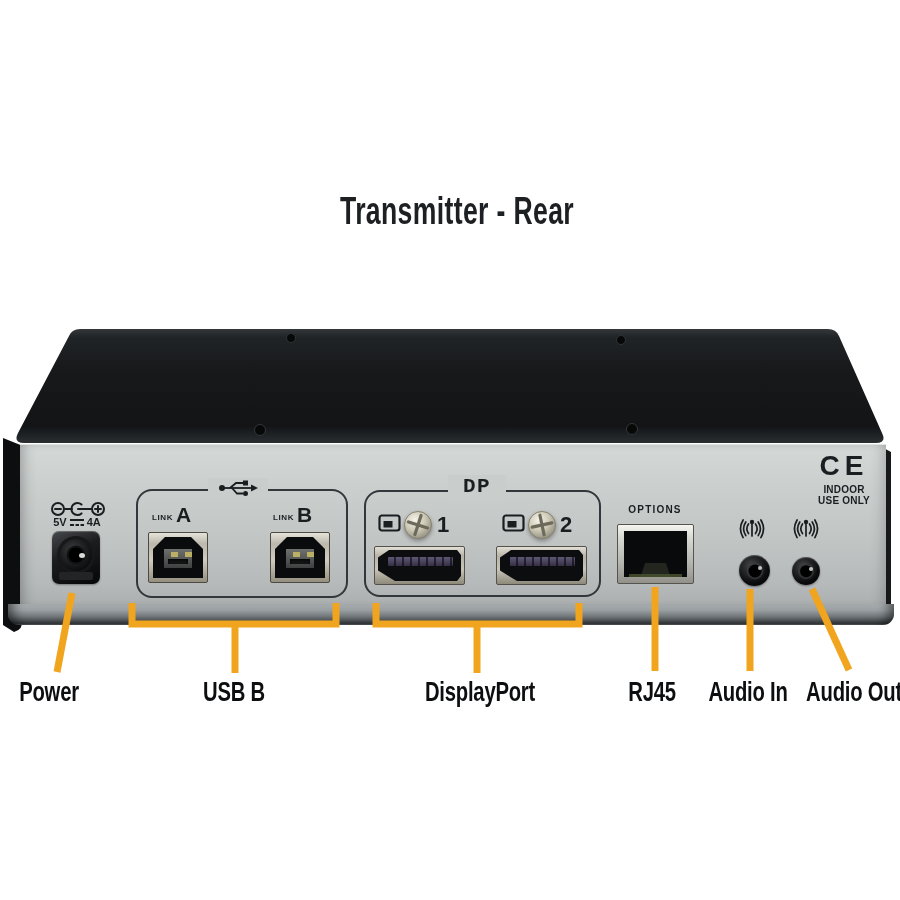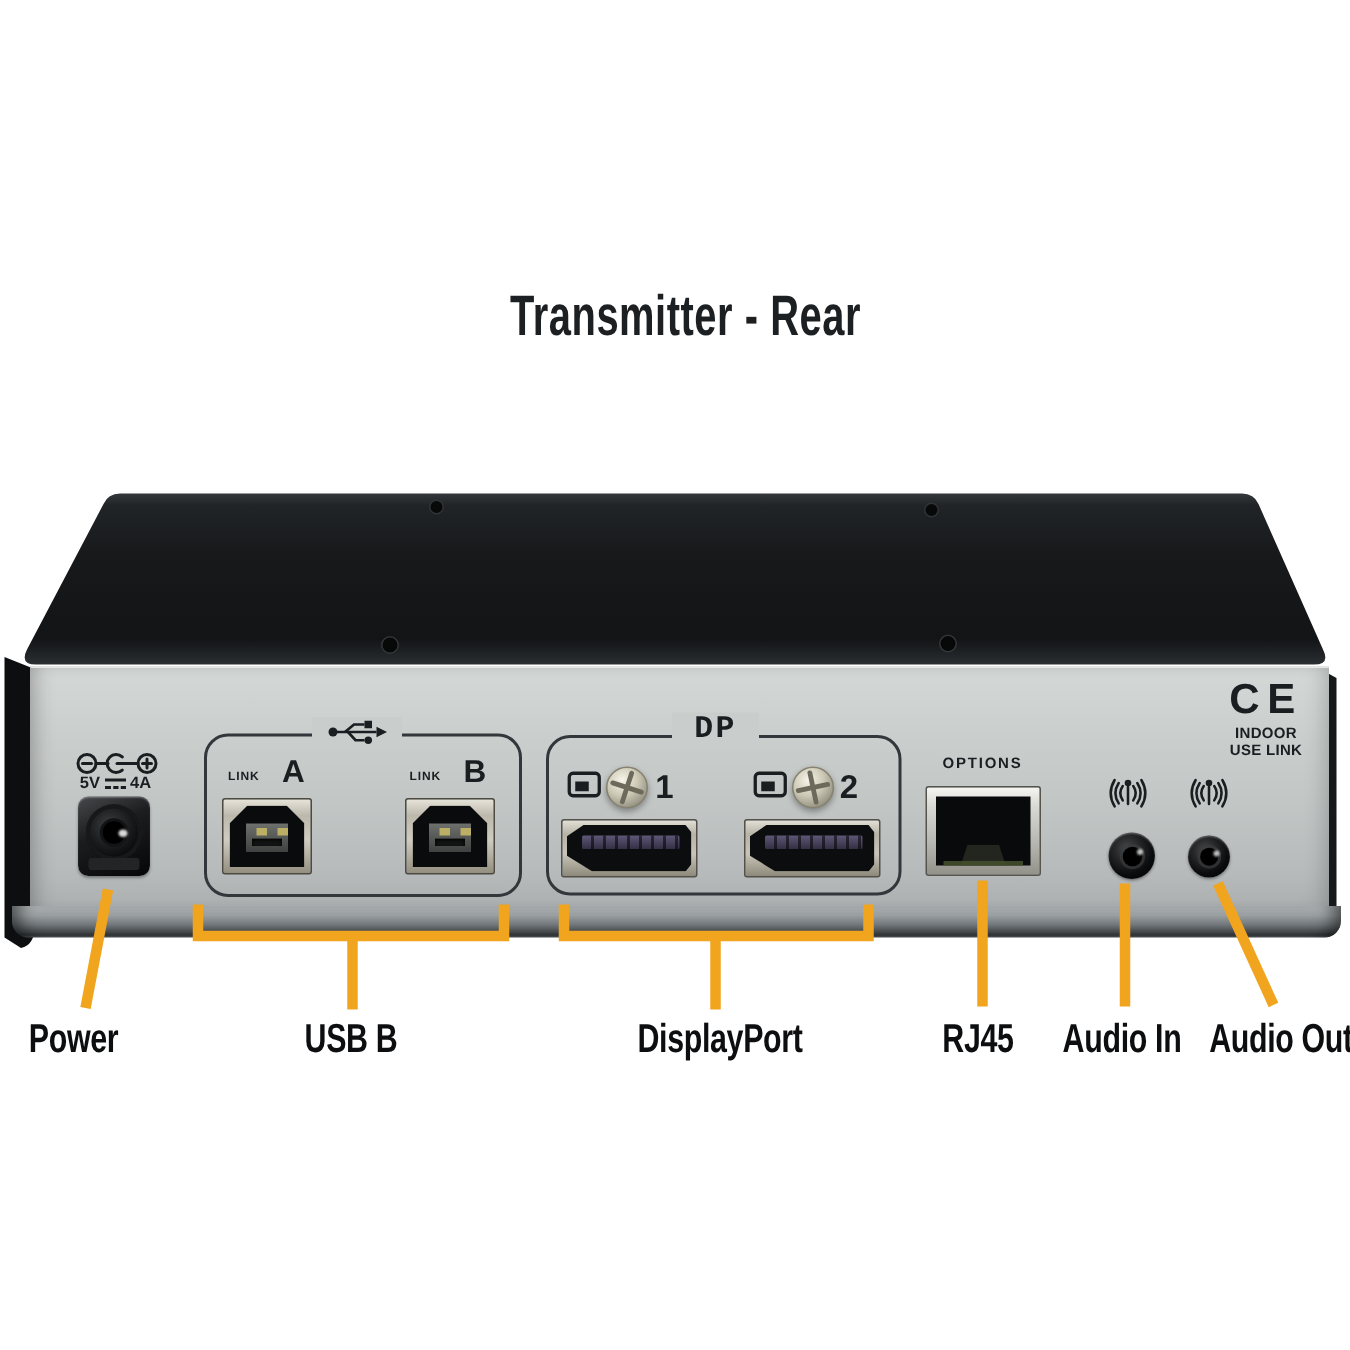--- a/index.html
+++ b/index.html
@@ -25,21 +25,21 @@
   .group-box{position:absolute;border:2px solid #33373b;border-radius:16px;}
   .box-usb{left:136px;top:489px;width:208px;height:105px;}
   .box-dp{left:364px;top:490px;width:233px;height:103px;}
   .patch{position:absolute;background:var(--panel,#c9cdcc);display:flex;align-items:center;justify-content:center;font-family:Liberation Mono, monospace;}
   .usb-icon-patch{left:208px;top:478px;width:60px;height:20px;}
   .dp-label{left:448px;top:475px;width:58px;height:24px;text-align:center;
             font-size:21px;font-weight:700;letter-spacing:1.5px;line-height:24px;}
 
   
   .etext{position:absolute;font-weight:700;color:#1b1e21;}
-  .link-label{display:flex;align-items:flex-end;gap:15px;}
+  .link-label{display:flex;align-items:flex-end;gap:3px;}
   .link-word{font-size:8px;letter-spacing:.6px;font-weight:700;margin-bottom:2px;}
   .link-letter{font-size:21px;font-weight:700;line-height:18px;}
   .options-label{left:614px;top:504px;width:82px;text-align:center;font-size:10px;letter-spacing:1.2px;}
   .dp-num{font-size:22px;width:16px;text-align:center;}
   .ce-mark{left:816px;top:450px;width:56px;text-align:center;font-size:28px;font-weight:600;letter-spacing:5px;}
   .indoor{left:808px;top:485px;width:72px;text-align:center;font-size:10px;line-height:10.5px;letter-spacing:.2px;}
   .dc-row{left:46px;top:516px;width:62px;display:flex;align-items:center;justify-content:center;gap:2px;
           font-size:11px;font-weight:700;}
 
   
@@ -297,21 +297,21 @@
     <div class="jspec"></div>
   </div>
   <div class="jack jack-out">
     <div class="jhole"></div>
     <div class="jspec"></div>
   </div>
 
   <div class="etext ce-mark">CE</div>
   <div class="etext indoor">
     <div>INDOOR</div>
-    <div>USE LINK</div>
+    <div>USE ONLY</div>
   </div>
 
   <svg class="callouts" width="900" height="900" viewBox="0 0 900 900">
     <path class="co" d="M72 593 L57 672"></path>
     <path class="co" d="M132 603 L132 624 L336 624 L336 603"></path>
     <path class="co" d="M235 624 L235 673"></path>
     <path class="co" d="M376 603 L376 624 L579 624 L579 603"></path>
     <path class="co" d="M477 624 L477 673"></path>
     <path class="co" d="M655 587 L655 671"></path>
     <path class="co" d="M750 589 L750 671"></path>

